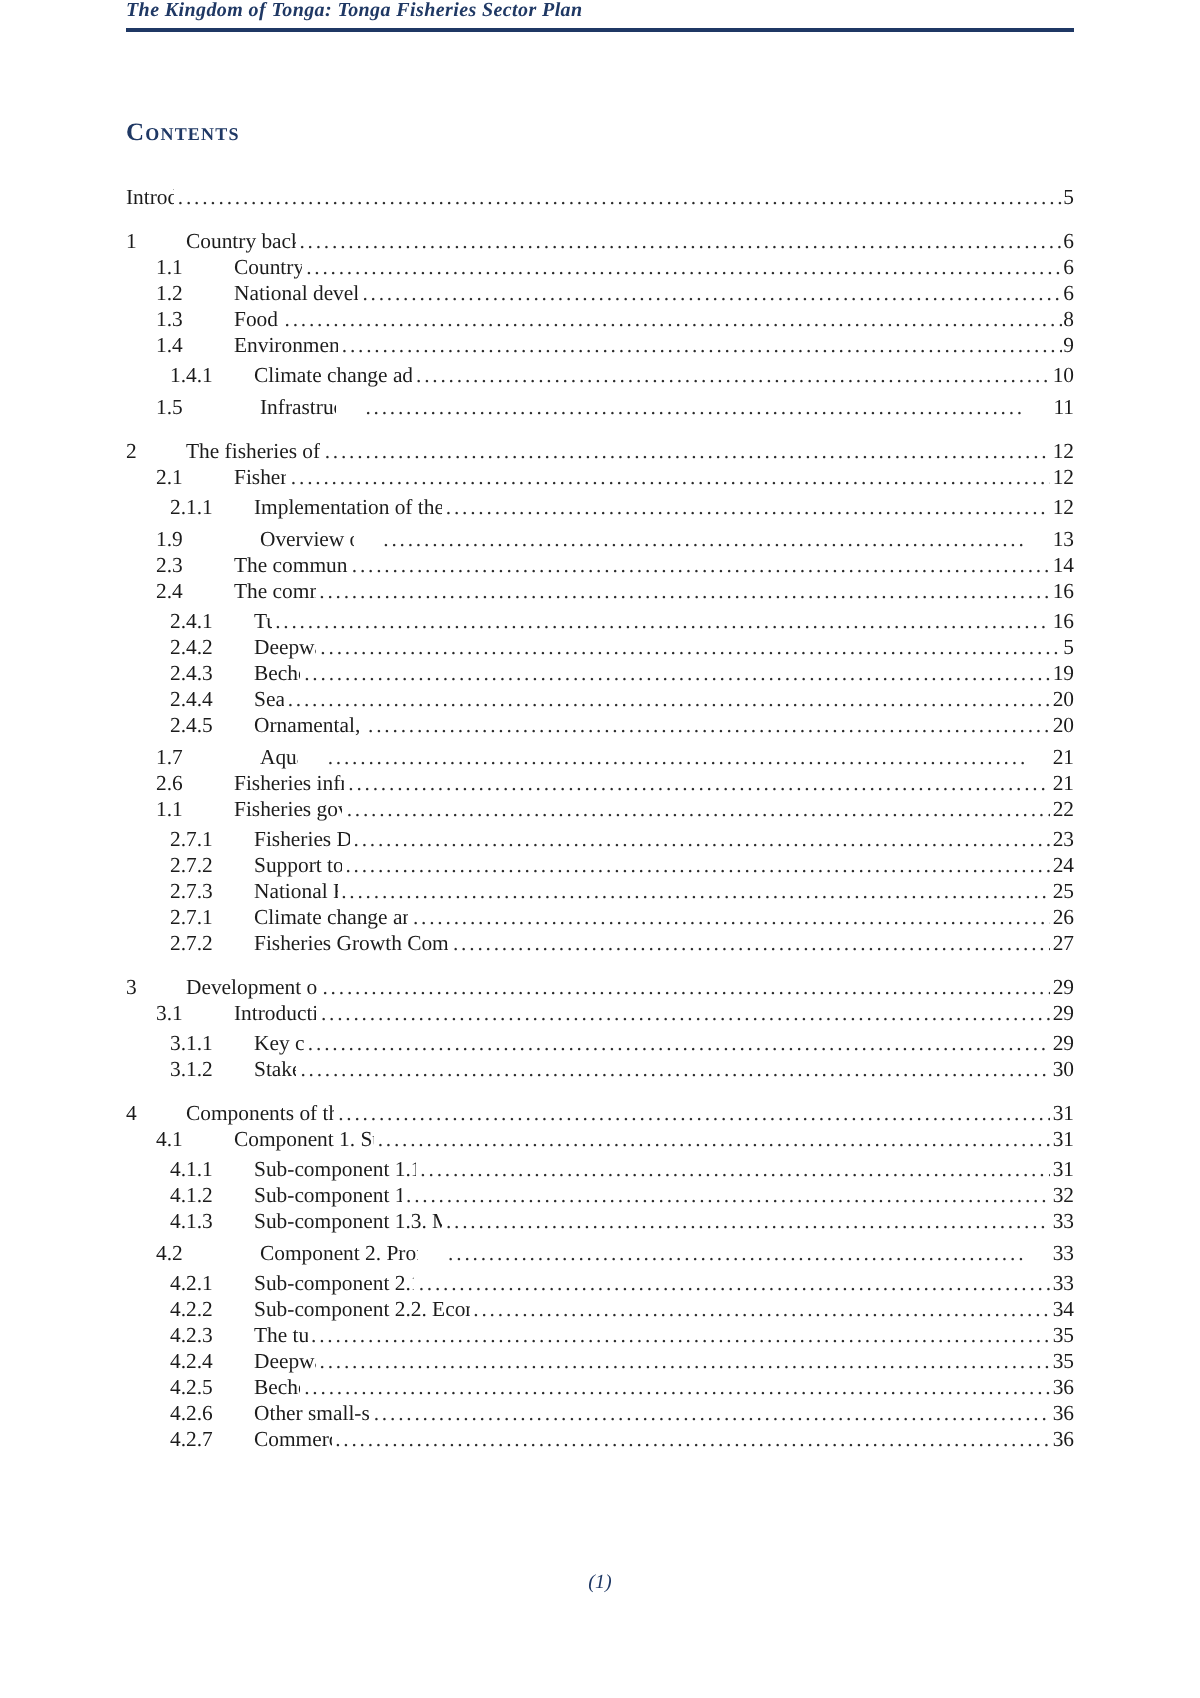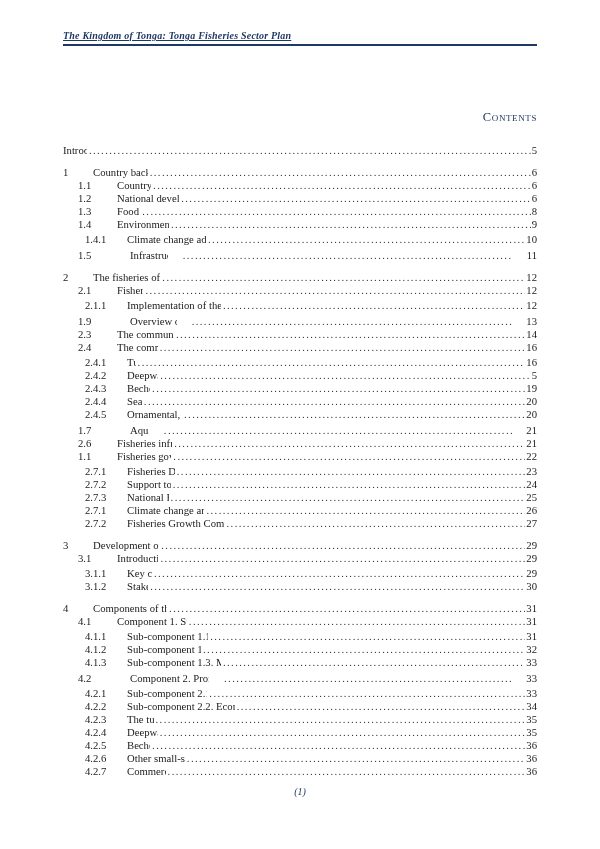--- a/index.html
+++ b/index.html
@@ -17,35 +17,33 @@
     color: #1b1b1b;
     overflow: hidden;
   }
   .content {
     position: absolute;
     left: 63px;
     right: 63px;
     top: 0;
   }
   .header {
-    padding-top: 30px;
     padding-bottom: 3px;
     border-bottom: 2px solid var(--accent, #1f3864);
     color: var(--accent, #1f3864);
     font-weight: bold;
     font-style: italic;
     font-size: 10px;
     letter-spacing: 0.2px;
-    text-decoration: underline;
   }
   .contents-heading {
-    margin: 64px 0 0 0;
-    text-align: right;
+    margin: 43px 0 0 0;
+    text-align: left;
     color: var(--accent, #1f3864);
-    font-weight: normal;
+    font-weight: bold;
     font-variant: small-caps;
     font-size: 12.5px;
     letter-spacing: 0.6px;
   }
   .toc {
     margin-top: 19px;
     font-size: 10.7px;
   }
   .row {
     display: flex;

